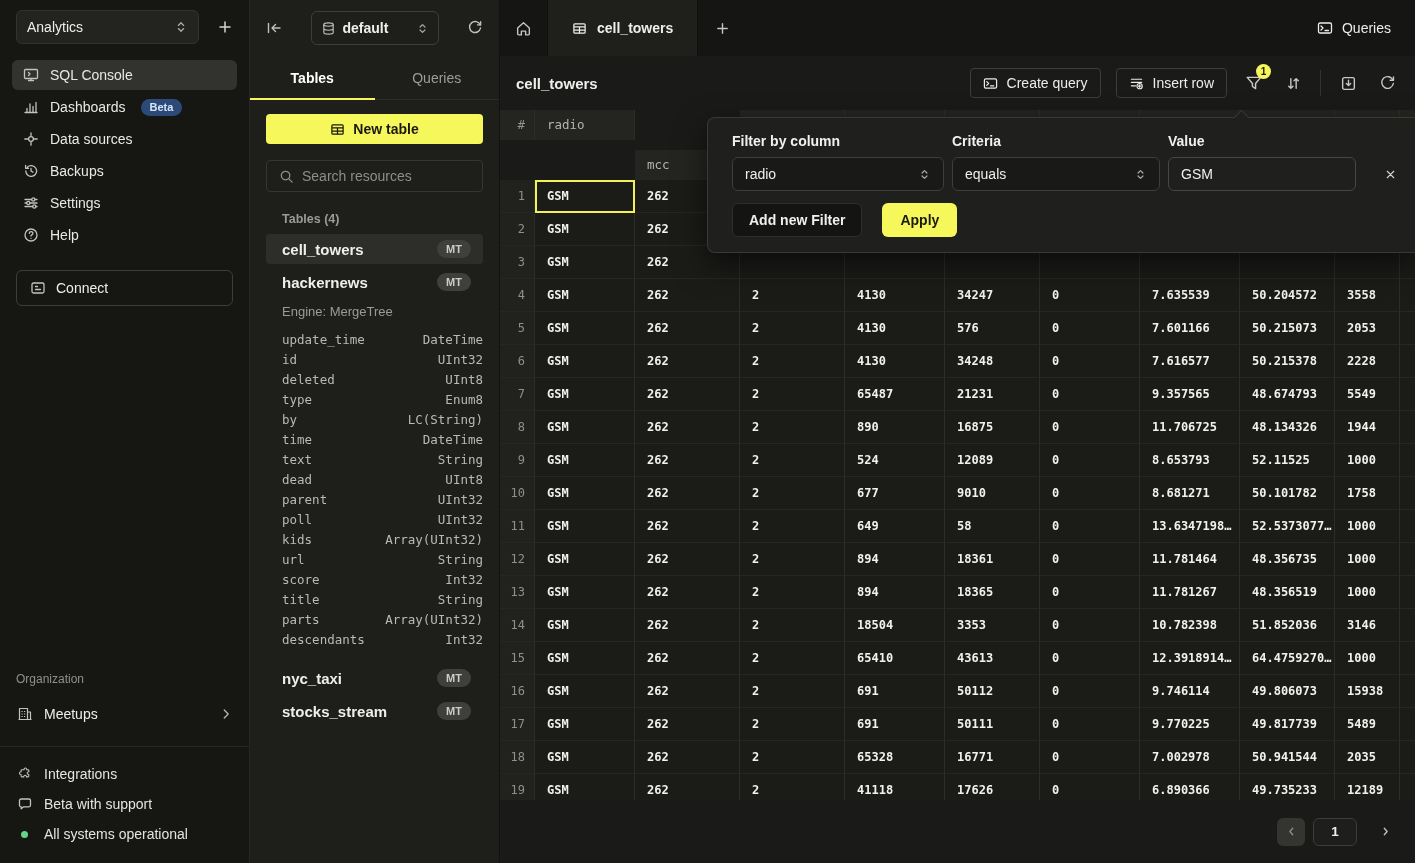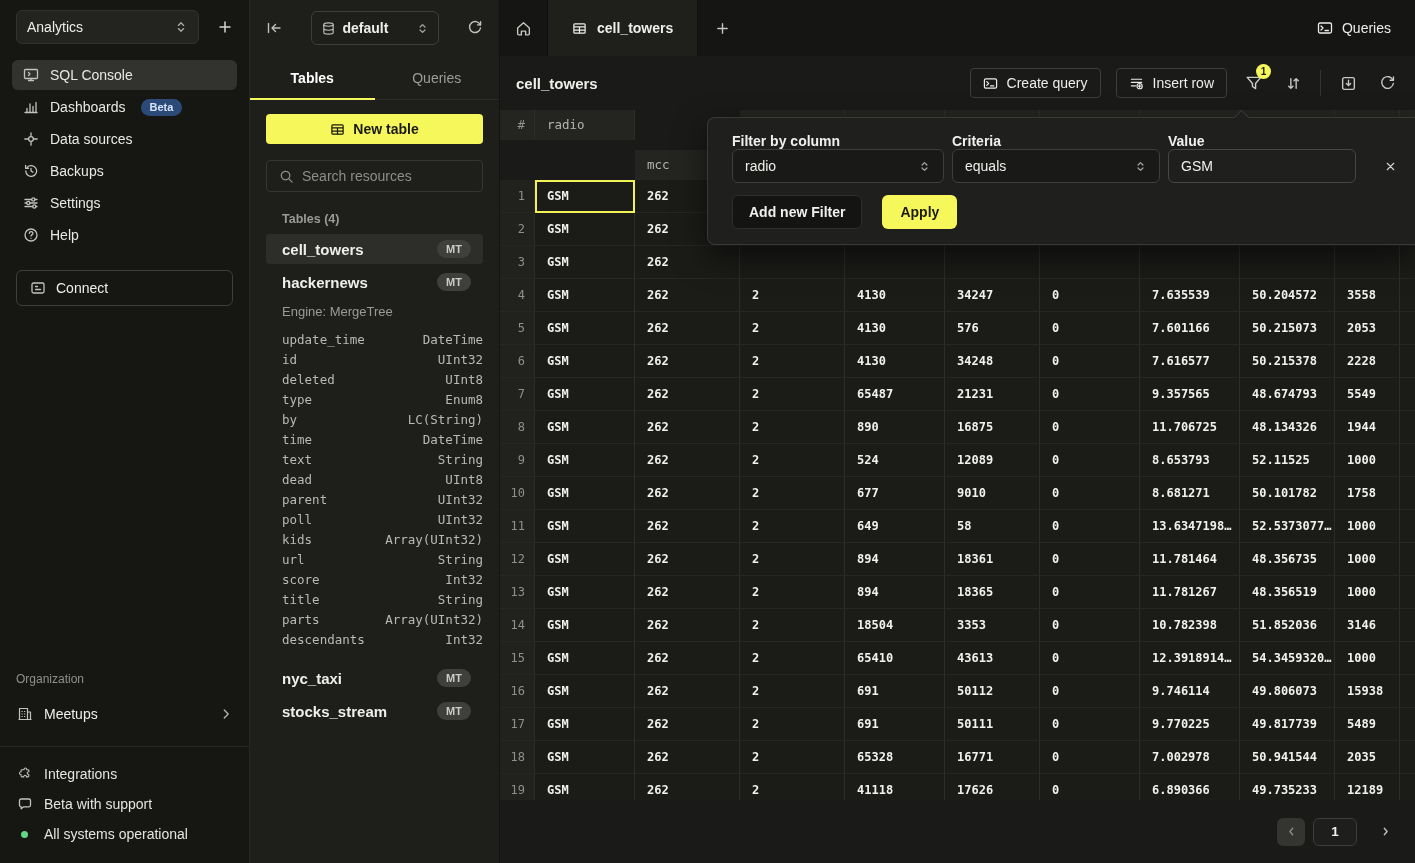--- a/index.html
+++ b/index.html
@@ -106,21 +106,21 @@
   .page-box{min-width:44px;height:28px;border:1px solid var(--border-ui);border-radius:6px;background:#1e1e1c;display:flex;align-items:center;justify-content:center;font-size:13.5px;font-weight:600}
   .page-next{width:24px;height:28px;color:#c5c5c1;display:flex;align-items:center;justify-content:center;margin-left:8px}
 
   
   .filter-popup{position:absolute;left:207px;right:0;top:117px;z-index:20;background:#1f1f1d;
     border:1px solid #393936;border-right:none;border-radius:8px 0 0 8px;
     box-shadow:0 12px 32px rgba(0,0,0,.55);padding:15px 24px}
   .caret{position:absolute;top:-6.5px;left:528px;width:11px;height:11px;background:#1f1f1d;
     border-left:1px solid #393936;border-top:1px solid #393936;transform:rotate(45deg)}
   .fp-row{display:flex;gap:8px;align-items:flex-start}
-  .fp-group{display:flex;flex-direction:column;gap:0}
+  .fp-group{display:flex;flex-direction:column;gap:8px}
   .fp-label{font-size:14px;font-weight:600;color:#f0f0ee}
   .fp-select{height:34px;background:#191917;border:1px solid #3e3e3b;border-radius:6px;display:flex;align-items:center;justify-content:space-between;padding:0 12px;font-size:14px}
   .fp-select.w1{width:212px}.fp-select.w2{width:208px}
   .fp-input{width:188px;height:34px;border:1px solid #464643;border-radius:6px;background:transparent;color:#f0f0ee;font-size:14px;padding:0 12px;outline:none;font-family:"Liberation Sans",sans-serif}
   .fp-close{margin-left:14px;align-self:flex-end;height:34px;display:flex;align-items:center;color:#d5d5d1;padding:0 6px}
   .fp-buttons{margin-top:12px;display:flex;gap:20px}
   .fp-add{height:34px;border:1px solid #2e2e2b;background:#141412;border-radius:6px;padding:0 16px;font-size:14px;font-weight:600;display:flex;align-items:center;color:#f0f0ee}
   .fp-apply{height:34px;background:var(--yellow);border-radius:6px;color:#1b1b10;padding:0 18px;font-size:14px;font-weight:600;display:flex;align-items:center}
 </style>
 </head>
@@ -681,21 +681,21 @@
           </div>
           <div class="trow">
             <div class="cell num" style="flex: 0 0 35px; width: 35px;">15</div>
             <div class="cell" style="flex: 0 0 100px; width: 100px;">GSM</div>
             <div class="cell" style="flex: 0 0 105px; width: 105px;">262</div>
             <div class="cell" style="flex: 0 0 105px; width: 105px;">2</div>
             <div class="cell" style="flex: 0 0 100px; width: 100px;">65410</div>
             <div class="cell" style="flex: 0 0 95px; width: 95px;">43613</div>
             <div class="cell" style="flex: 0 0 100px; width: 100px;">0</div>
             <div class="cell" style="flex: 0 0 100px; width: 100px;">12.3918914…</div>
-            <div class="cell" style="flex: 0 0 95px; width: 95px;">54.3459320…</div>
+            <div class="cell" style="flex: 0 0 95px; width: 95px;">64.4759270…</div>
             <div class="cell" style="flex: 0 0 65px; width: 65px;">1000</div>
             <div class="cell filler"></div>
           </div>
           <div class="trow">
             <div class="cell num" style="flex: 0 0 35px; width: 35px;">16</div>
             <div class="cell" style="flex: 0 0 100px; width: 100px;">GSM</div>
             <div class="cell" style="flex: 0 0 105px; width: 105px;">262</div>
             <div class="cell" style="flex: 0 0 105px; width: 105px;">2</div>
             <div class="cell" style="flex: 0 0 100px; width: 100px;">691</div>
             <div class="cell" style="flex: 0 0 95px; width: 95px;">50112</div>

